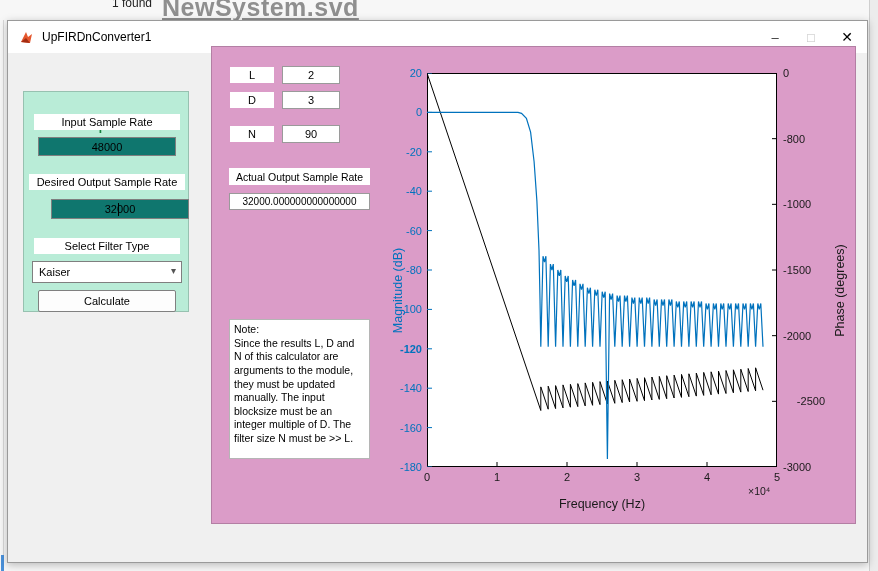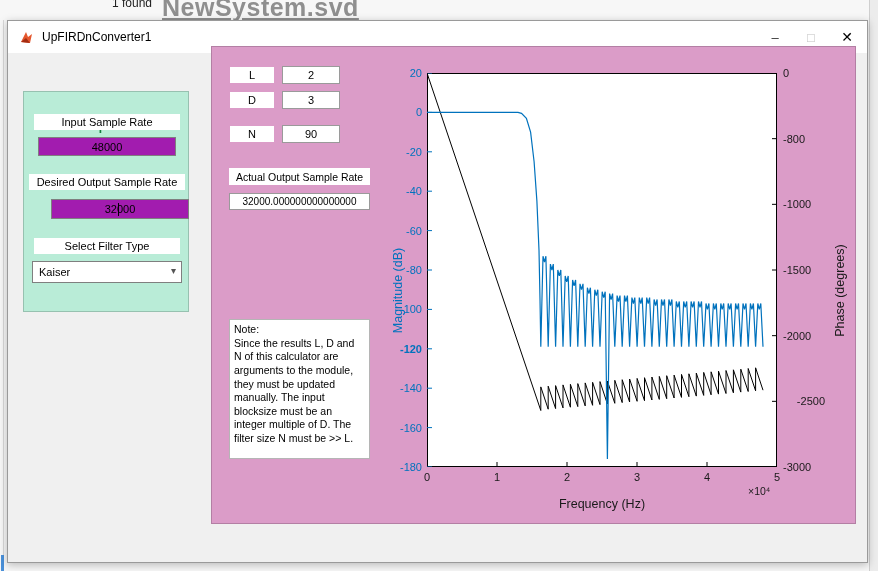--- a/index.html
+++ b/index.html
@@ -25,21 +25,21 @@
   .ctrl.min{color:#333;}
   .ctrl.max{color:#c3c3c3;}
   .ctrl.close{color:#000;font-size:14px;}
 
   
   #inputs-panel{position:absolute;left:15px;top:70px;width:166px;height:221px;background:#b9ecd7;
                 border:1px solid rgba(0,0,0,0.18);box-sizing:border-box;}
   #inputs-panel .panel-title{position:absolute;left:0;right:0;top:3px;text-align:center;font-weight:bold;font-size:12px;color:#15803d;margin-top:24px;}
   .wlabel{position:absolute;background:#ffffff;font-size:11px;color:#000;text-align:center;
           display:flex;align-items:center;justify-content:center;}
-  .wedit{position:absolute;background:#a21caf;border:1px solid #7f7f7f;font-size:11px;color:#000;
+  .wedit{position:absolute;background:#0f766e;border:1px solid #7f7f7f;font-size:11px;color:#000;
          text-align:center;display:flex;align-items:center;justify-content:center;box-sizing:border-box;}
   #in-rate-label{left:10px;top:22px;width:146px;height:16px;}
   #in-rate-value{left:14px;top:45px;width:138px;height:19px;}
   #out-rate-label{left:5px;top:82px;width:156px;height:16px;}
   #out-rate-value{left:27px;top:107px;width:138px;height:20px;}
   #caret{position:absolute;left:66px;top:3px;width:1px;height:13px;background:#000;}
   #filter-label{left:10px;top:146px;width:146px;height:16px;}
   #filter-select{position:absolute;left:8px;top:169px;width:150px;height:22px;background:#fff;
                  border:1px solid #7f7f7f;box-sizing:border-box;font-size:11px;color:#000;
                  display:flex;align-items:center;padding-left:6px;cursor:default;}
@@ -116,20 +116,21 @@
         <span>32000</span>
         <span id="caret"></span>
       </div>
 
       <div class="wlabel" id="filter-label">Select Filter Type</div>
       <div id="filter-select">
         <span>Kaiser</span>
         <span id="filter-chevron">▾</span>
       </div>
 
+      <div id="calc-button">Calculate</div>
     </div>
 
     <div id="results-panel">
 
       <div class="res-label" id="l-label">L</div>
       <div class="res-value" id="l-value">2</div>
       <div class="res-label" id="d-label">D</div>
       <div class="res-value" id="d-value">3</div>
       <div class="res-label" id="n-label">N</div>
       <div class="res-value" id="n-value">90</div>

